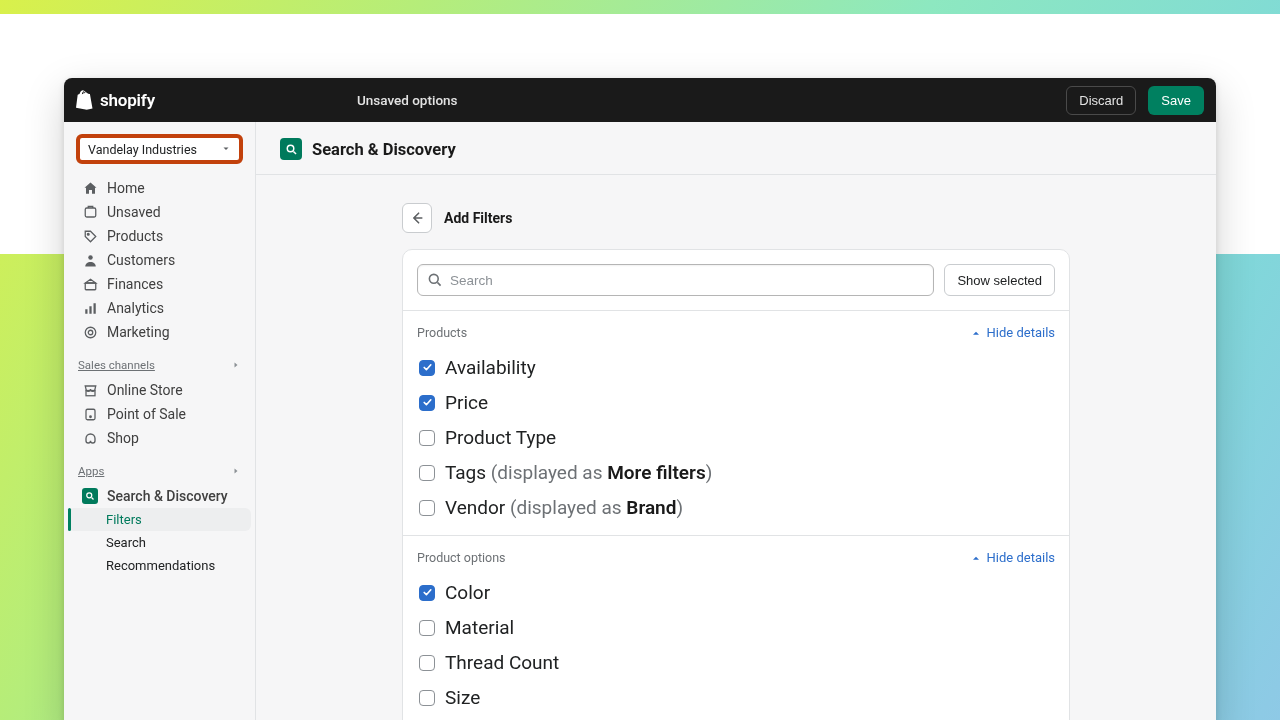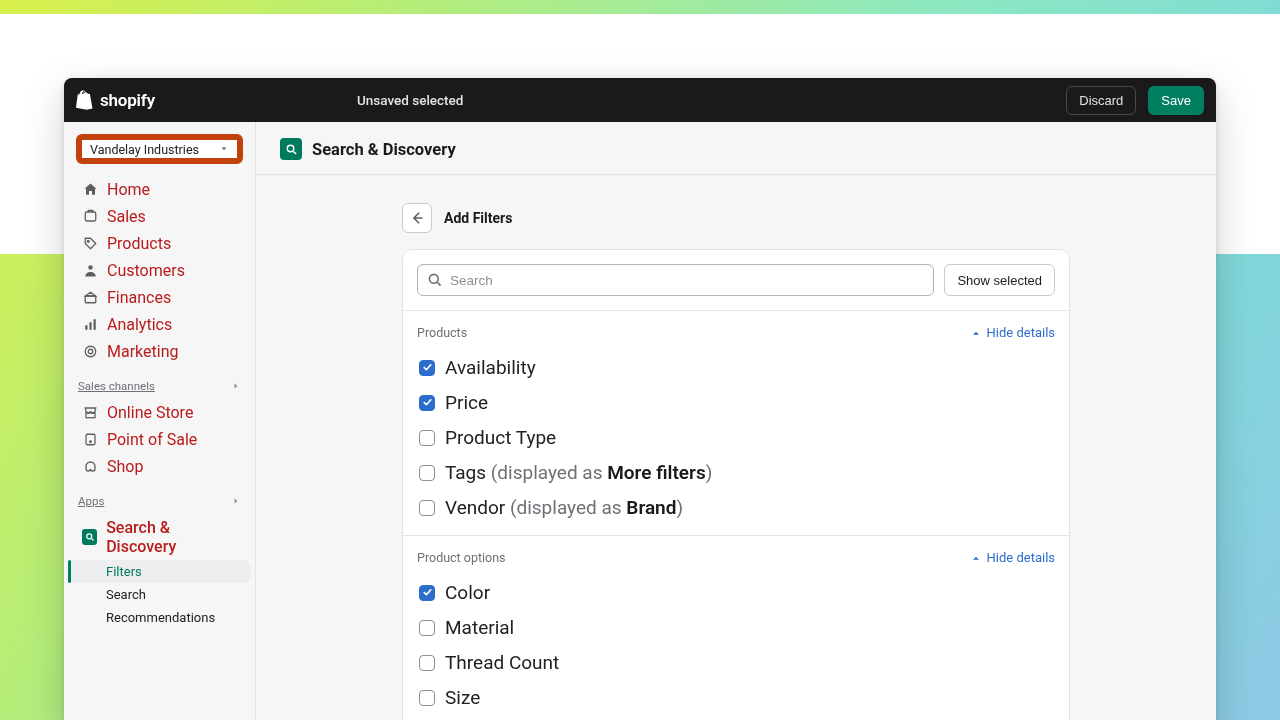--- a/index.html
+++ b/index.html
@@ -37,26 +37,26 @@
   .btn { border-radius: 6px; font-size: 13px; padding: 6px 12px; cursor: pointer; border: 1px solid transparent; font-weight: 400; }
   .btn-outline { background: transparent; color: #e3e3e3; border-color: #4a4a4a; }
   .btn-primary { background: #008060; color: #fff; }
 
   .body { display: flex; height: calc(100% - 44px); }
 
   
   .sidebar { width: 192px; background: #f6f6f7; border-right: 1px solid #e1e3e5; padding-top: 12px; }
   .store-select {
     margin: 0 12px 10px;
-    border: 6px solid #c2410c; border-radius: 6px; background: #fff;
+    border: 4px solid #c2410c; border-radius: 6px; background: #fff;
     height: 30px; display: flex; align-items: center; justify-content: space-between;
     padding: 0 8px; font-size: 12.5px; color: #202223; cursor: pointer;
   }
   .nav { list-style: none; padding: 2px 4px; }
-  .nav li { display: flex; align-items: center; gap: 9px; padding: 4px 14px; font-size: 16px; color: #b91c1c; cursor: pointer; border-radius: 6px; }
+  .nav li { display: flex; align-items: center; gap: 9px; padding: 4px 14px; font-size: 14px; color: #404040; cursor: pointer; border-radius: 6px; }
   .nav li .ico { width: 16px; height: 16px; display: inline-flex; align-items: center; justify-content: center; color: #5c5f62; }
   .nav-section { padding: 12px 14px 4px; font-size: 11.5px; color: #6d7175; display: flex; align-items: center; justify-content: space-between; text-decoration: underline; }
   .nav .sub { padding-left: 38px; font-size: 13px; color: #202223; }
   .nav li.sub.active { background: #edeeef; color: #007a5c; font-weight: 400; position: relative; }
   .nav li.sub.active::before { content: ""; position: absolute; left: 0; top: 0; bottom: 0; width: 3px; background: #008060; border-radius: 2px; }
   .app-item .ico.app-ico { width: 16px; height: 16px; background: #007a5c; border-radius: 3px; color: #fff; }
   .nav li.app-item { font-weight: 500; }
 
   
   .main { flex: 1; background: #f6f6f7; display: flex; flex-direction: column; }
@@ -102,21 +102,21 @@
 
     <div class="topbar">
       <div class="brand">
         <span class="brand-mark">
           <svg viewBox="0 0 24 26" width="18" height="20" fill="#fff">
               <path d="M18.6 5.2c0-.1-.1-.2-.3-.2l-2.2-.2-1.6-1.6c-.2-.2-.5-.1-.6-.1l-.7.2C12.7 2 11.9.6 10.5.6c-.1 0-.1 0-.2 0C9.9.1 9.4 0 9 0 6.4 0 5.1 3.3 4.7 5L2.9 5.6c-.6.2-.6.2-.7.7L0 23.4l14.3 2.6 7.7-1.7L18.6 5.2zM12.2 3.6l-1.4.4c0-1 .3-1.8.8-2.3.3.5.5 1.2.6 1.9zM10.5 1.4c.1 0 .3 0 .4.1-.7.6-1.1 1.7-1.1 3.1l-2 .6C8.2 3.3 9.1 1.4 10.5 1.4z"></path>
             </svg>
         </span>
         <span class="brand-word">shopify</span>
       </div>
-      <div class="topbar-title">Unsaved selected</div>
+      <div class="topbar-title">Unsaved options</div>
       <button class="btn btn-outline">Discard</button>
       <button class="btn btn-primary">Save</button>
     </div>
 
     <div class="body">
 
       <aside class="sidebar">
         <div class="store-select">
           <span>Vandelay Industries</span>
           <span>
@@ -135,21 +135,21 @@
               </span>
               <span>Home</span>
             </li>
           <li>
               <span class="ico">
                 <svg width="15" height="15" viewBox="0 0 20 20" fill="none" stroke="currentColor" stroke-width="1.7">
                   <rect x="3" y="4" width="14" height="12" rx="2"></rect>
                   <path d="M7 4V2h6v2"></path>
                 </svg>
               </span>
-              <span>Sales</span>
+              <span>Unsaved</span>
             </li>
           <li>
               <span class="ico">
                 <svg width="15" height="15" viewBox="0 0 20 20" fill="none" stroke="currentColor" stroke-width="1.7">
                   <path d="M3 3h7l7 7-7 7-7-7z"></path>
                   <circle cx="7" cy="7" r="1.2" fill="currentColor"></circle>
                 </svg>
               </span>
               <span>Products</span>
             </li>

